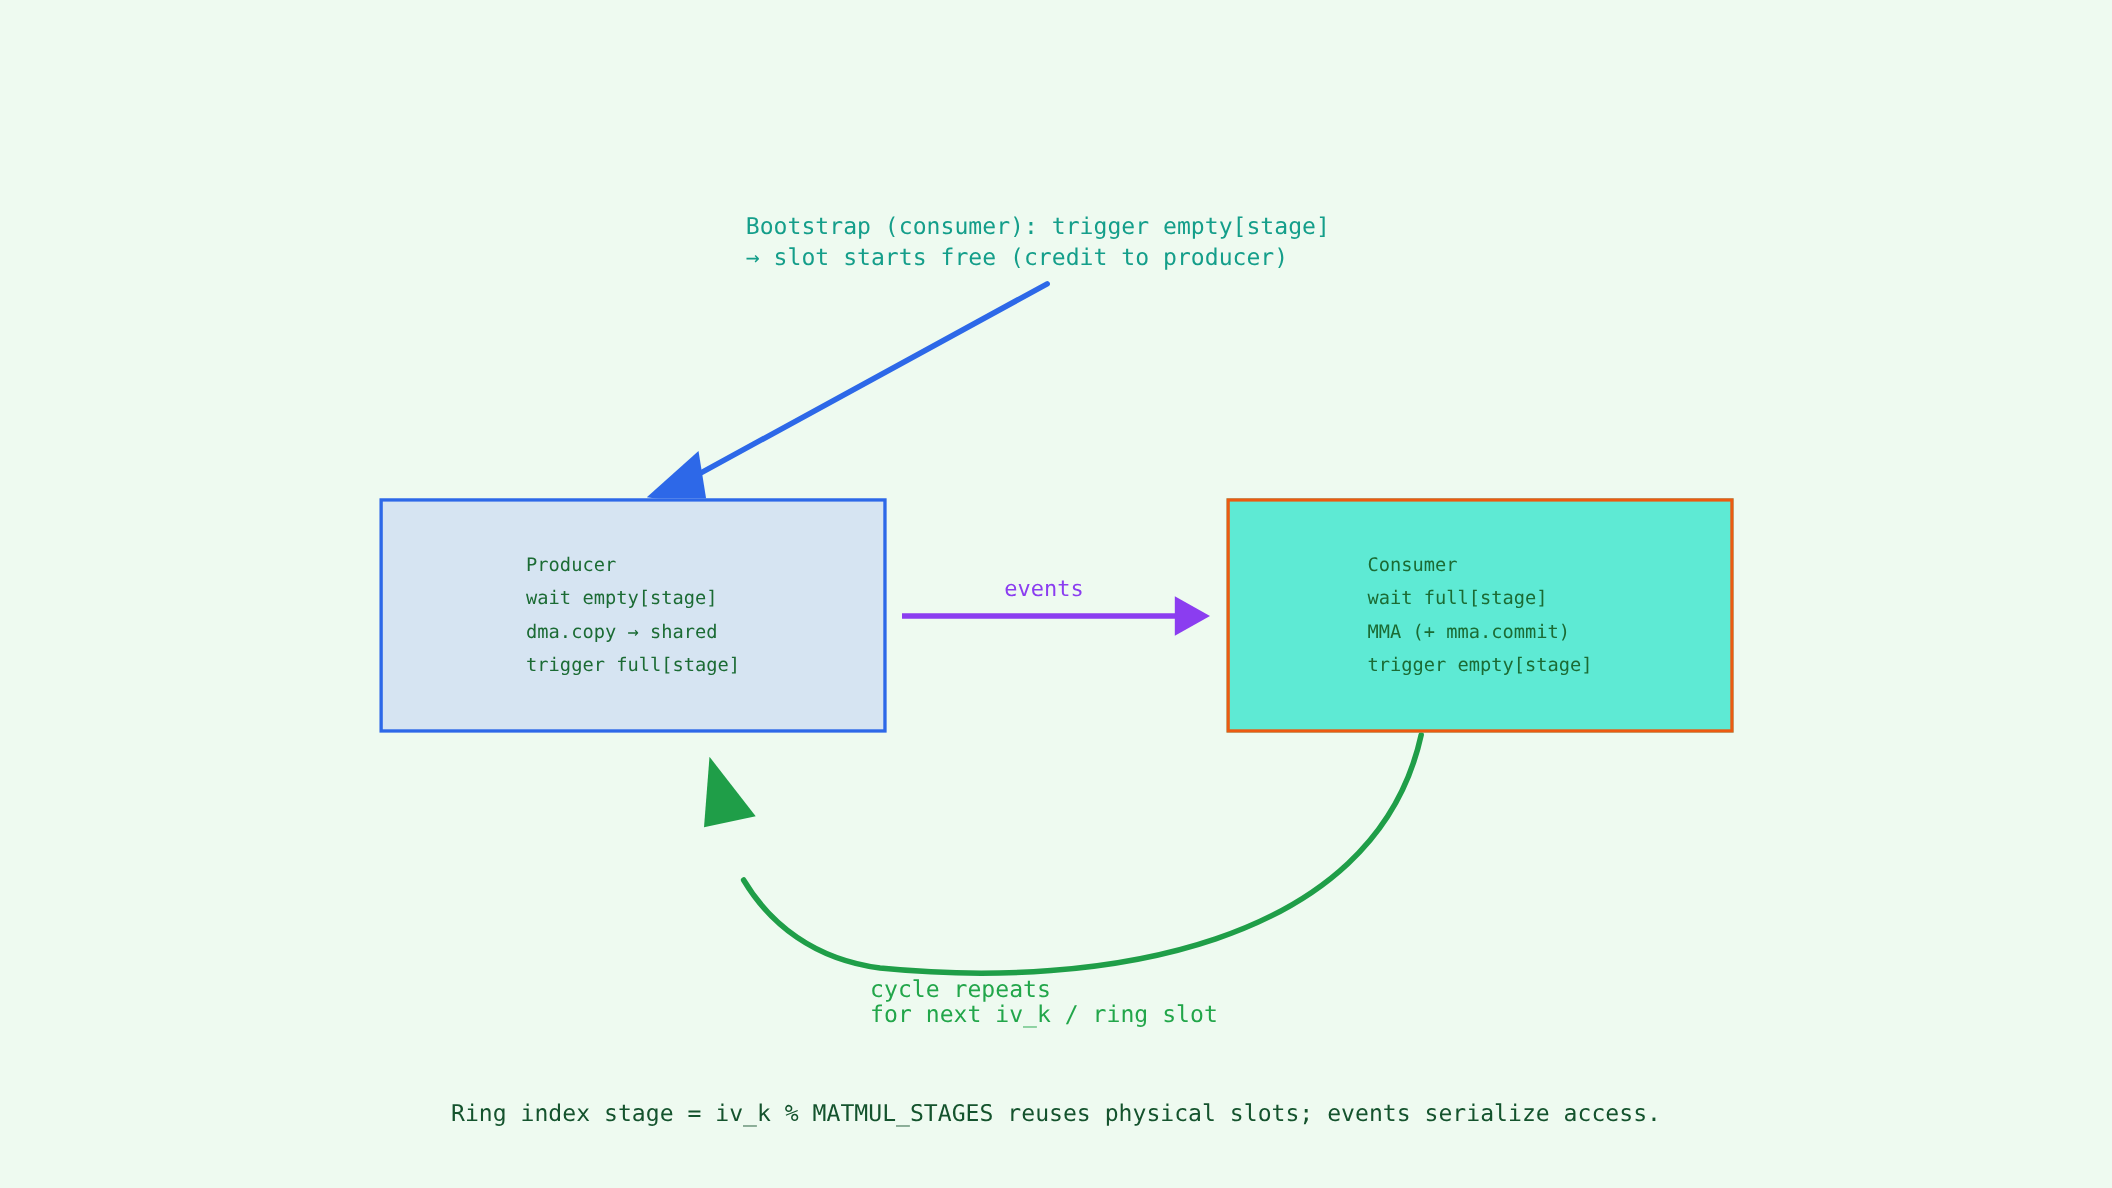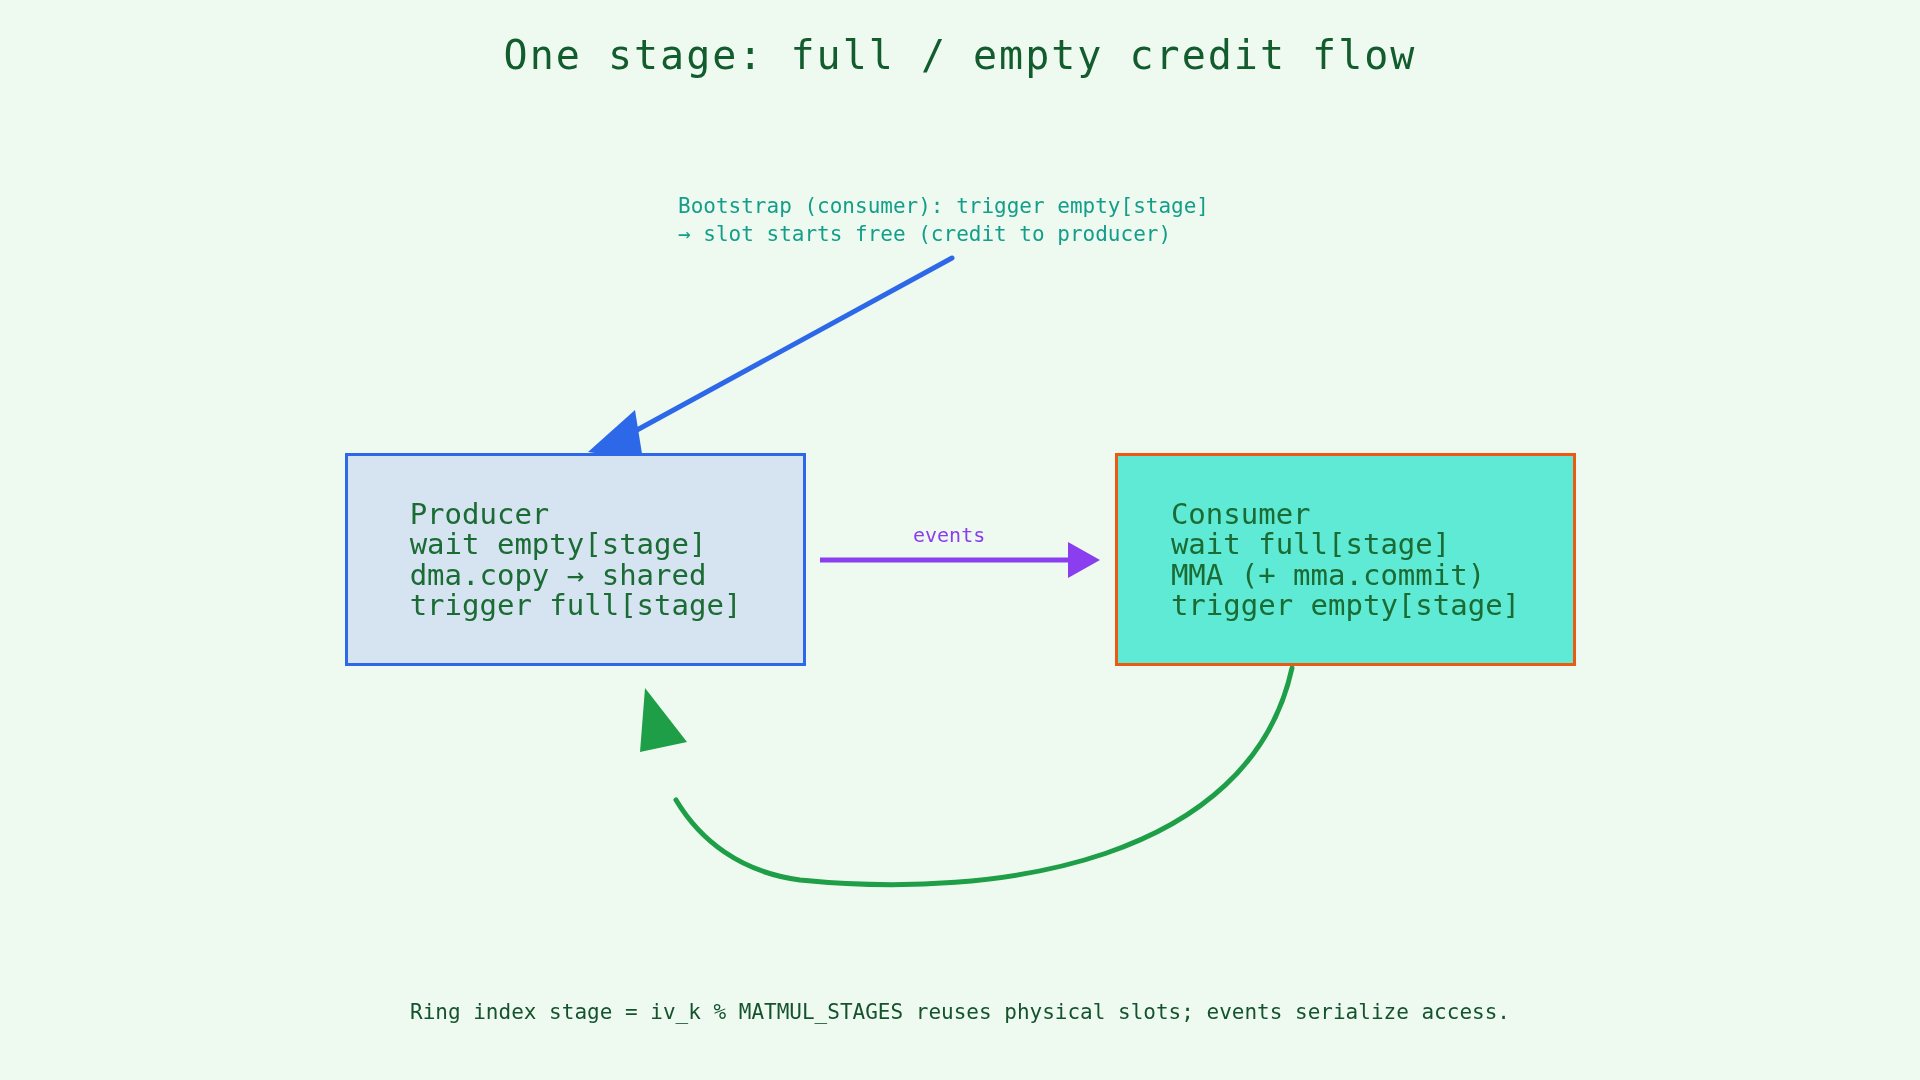--- a/index.html
+++ b/index.html
@@ -38,21 +38,21 @@
   }
 
   .node-box {
     position: absolute;
     box-sizing: border-box;
     display: flex;
     align-items: center;
     justify-content: center;
   }
   .node-text {
-    font-size: 29px;
+    font-size: 17px;
     line-height: 30.5px;
     color: #1b6b34;
     white-space: pre;
     font-family: "DejaVu Sans Mono", "Liberation Mono", monospace;
   }
 
   #producer-box {
     left: 345px;
     top: 453px;
     width: 461px;
@@ -107,21 +107,20 @@
     color: #14532d;
     white-space: pre;
     font-family: "DejaVu Sans Mono", "Liberation Mono", monospace;
   }
 </style>
 </head>
 <body>
 
 <div id="page">
 
-  <div class="title">One stage: full / empty credit flow</div>
 
   <svg id="diagram-svg" viewBox="0 0 1920 1080" xmlns="http://www.w3.org/2000/svg">
 
     <g>
       <line x1="952" y1="258" x2="626" y2="436" stroke="#2d68e8" stroke-width="5" stroke-linecap="round"></line>
       <polygon points="588,452 635,410 643,460" fill="#2d68e8"></polygon>
     </g>
 
     <g>
       <line x1="820" y1="560" x2="1072" y2="560" stroke="#8b3df0" stroke-width="5" stroke-linecap="butt"></line>
@@ -146,16 +145,18 @@
 wait full[stage]
 MMA (+ mma.commit)
 trigger empty[stage]</span>
   </div>
 
   <div class="edge-label" id="bootstrap-label">Bootstrap (consumer): trigger empty[stage]
 → slot starts free (credit to producer)</div>
 
   <div class="edge-label" id="handoff-label">events</div>
 
+  <div class="edge-label" id="cycle-label">cycle repeats
+for next iv_k / ring slot</div>
 
   <div id="footer-caption">Ring index stage = iv_k % MATMUL_STAGES reuses physical slots; events serialize access.</div>
 
 </div>
 
 </body></html>

